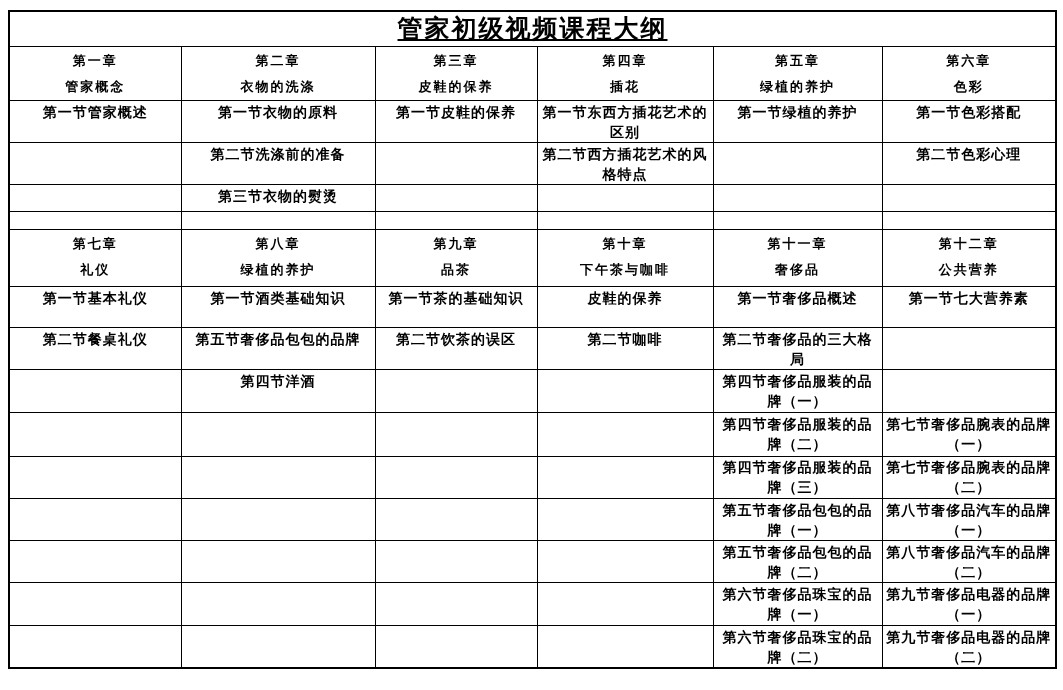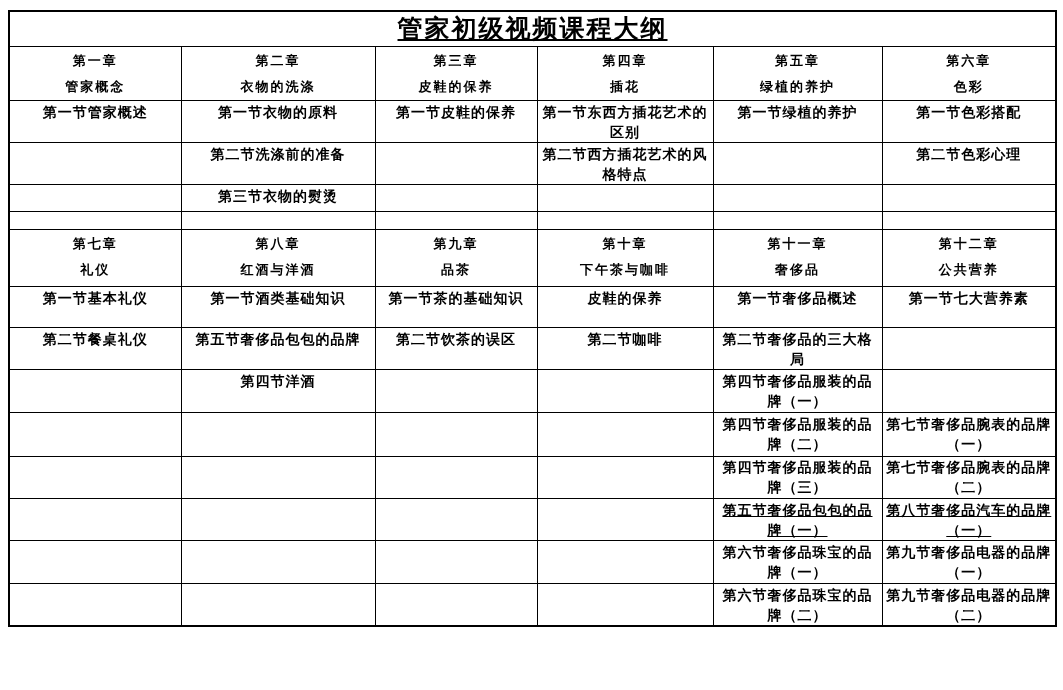--- a/index.html
+++ b/index.html
@@ -110,21 +110,21 @@
         <td class="cell-section"></td>
         <td class="cell-section"></td>
         <td class="cell-section"></td>
         <td class="cell-section"></td>
         <td class="cell-section"></td>
       </tr>
       <tr style="height: 57px;">
         <td class="cell-chapter">第七章
 礼仪</td>
         <td class="cell-chapter">第八章
-红酒与洋酒</td>
+绿植的养护</td>
         <td class="cell-chapter">第九章
 品茶</td>
         <td class="cell-chapter">第十章
 下午茶与咖啡</td>
         <td class="cell-chapter">第十一章
 奢侈品</td>
         <td class="cell-chapter">第十二章
 公共营养</td>
       </tr>
       <tr style="height: 41px;">
@@ -160,27 +160,35 @@
         <td class="cell-section">第七节奢侈品腕表的品牌（一）</td>
       </tr>
       <tr style="height: 41px; font-family: Liberation Mono, monospace;">
         <td class="cell-section"></td>
         <td class="cell-section"></td>
         <td class="cell-section"></td>
         <td class="cell-section"></td>
         <td class="cell-section">第四节奢侈品服装的品牌（三）</td>
         <td class="cell-section">第七节奢侈品腕表的品牌（二）</td>
       </tr>
-      <tr style="height: 42px; text-decoration: underline;">
+      <tr style="height: 42px;">
         <td class="cell-section"></td>
         <td class="cell-section"></td>
         <td class="cell-section"></td>
         <td class="cell-section"></td>
         <td class="cell-section">第五节奢侈品包包的品牌（一）</td>
         <td class="cell-section">第八节奢侈品汽车的品牌（一）</td>
+      </tr>
+      <tr style="height: 42px;">
+        <td class="cell-section"></td>
+        <td class="cell-section"></td>
+        <td class="cell-section"></td>
+        <td class="cell-section"></td>
+        <td class="cell-section">第五节奢侈品包包的品牌（二）</td>
+        <td class="cell-section">第八节奢侈品汽车的品牌（二）</td>
       </tr>
       <tr style="height: 43px;">
         <td class="cell-section"></td>
         <td class="cell-section"></td>
         <td class="cell-section"></td>
         <td class="cell-section"></td>
         <td class="cell-section">第六节奢侈品珠宝的品牌（一）</td>
         <td class="cell-section">第九节奢侈品电器的品牌（一）</td>
       </tr>
       <tr style="height: 40px;">

